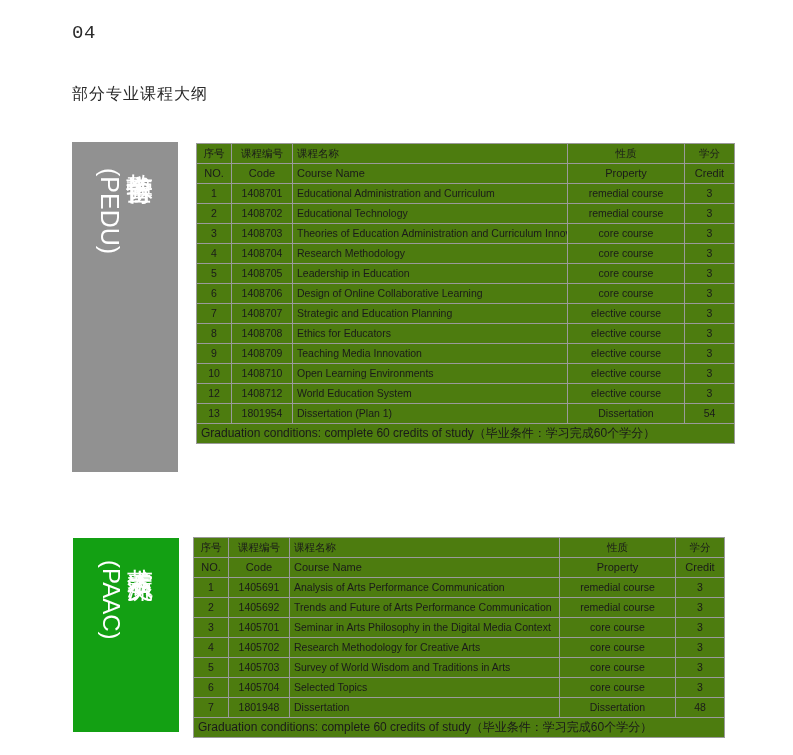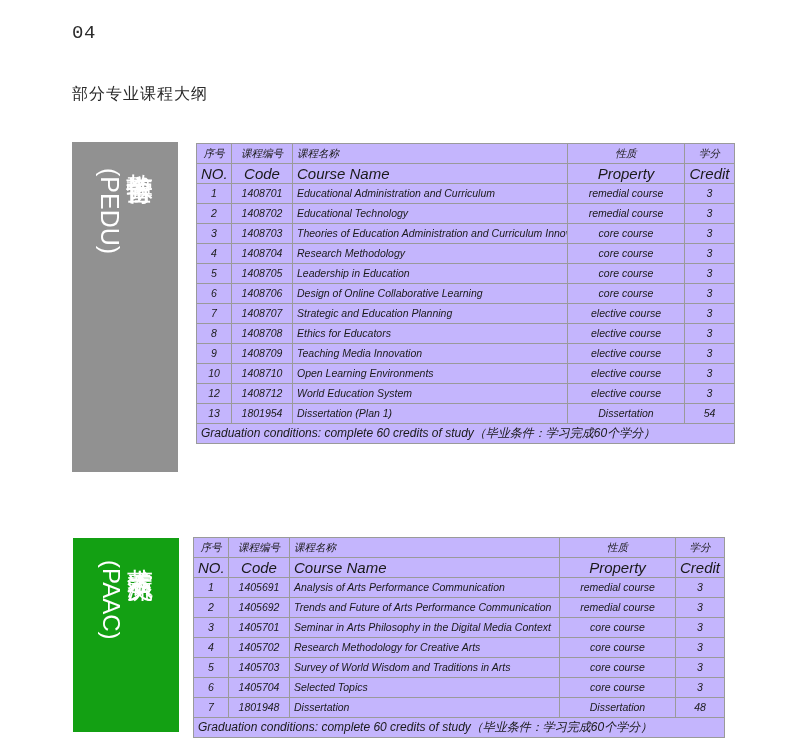--- a/index.html
+++ b/index.html
@@ -87,45 +87,44 @@
     background: #13a013;
   }
   #side-banner-paac .vtext { font-size: 26px; }
   #side-banner-paac .vtext.code { font-size: 24px; padding-top: 12px; }
 
   
   table.course-table {
     position: absolute;
     border-collapse: collapse;
     table-layout: fixed;
-    background: #c4b5fd;
+    background: #4d7c0f;
     font-size: 10.5px;
     color: #1a1a1a;
-    font-style: italic;
   }
   table.course-table td {
     border: 1px solid #9a9a9a;
     padding: 0 4px;
     height: 19px;
     line-height: 19px;
     vertical-align: middle;
     white-space: nowrap;
     overflow: hidden;
     font-family: "Liberation Sans", "DejaVu Sans", sans-serif;
   }
   .c-no    { width: 26px; text-align: center; }
   .c-code  { width: 52px; text-align: center; }
   .c-name  { text-align: left; padding-left: 5px; }
   .c-prop  { text-align: center; margin-top: 20px; }
   .c-credit{ text-align: center; }
 
   .row-head td { text-align: center; }
   .row-head td.c-name { text-align: left; margin-top: 36px; }
   .row-head-cn td { font-size: 10.5px; }
-  .row-head-en td { font-size: 15px; }
+  .row-head-en td { font-size: 11px; }
 
   .row-foot td {
     text-align: left;
     height: 22px;
     line-height: 22px;
     font-size: 12px;
   }
 
   #course-table-pedu {
     left: 196px;

